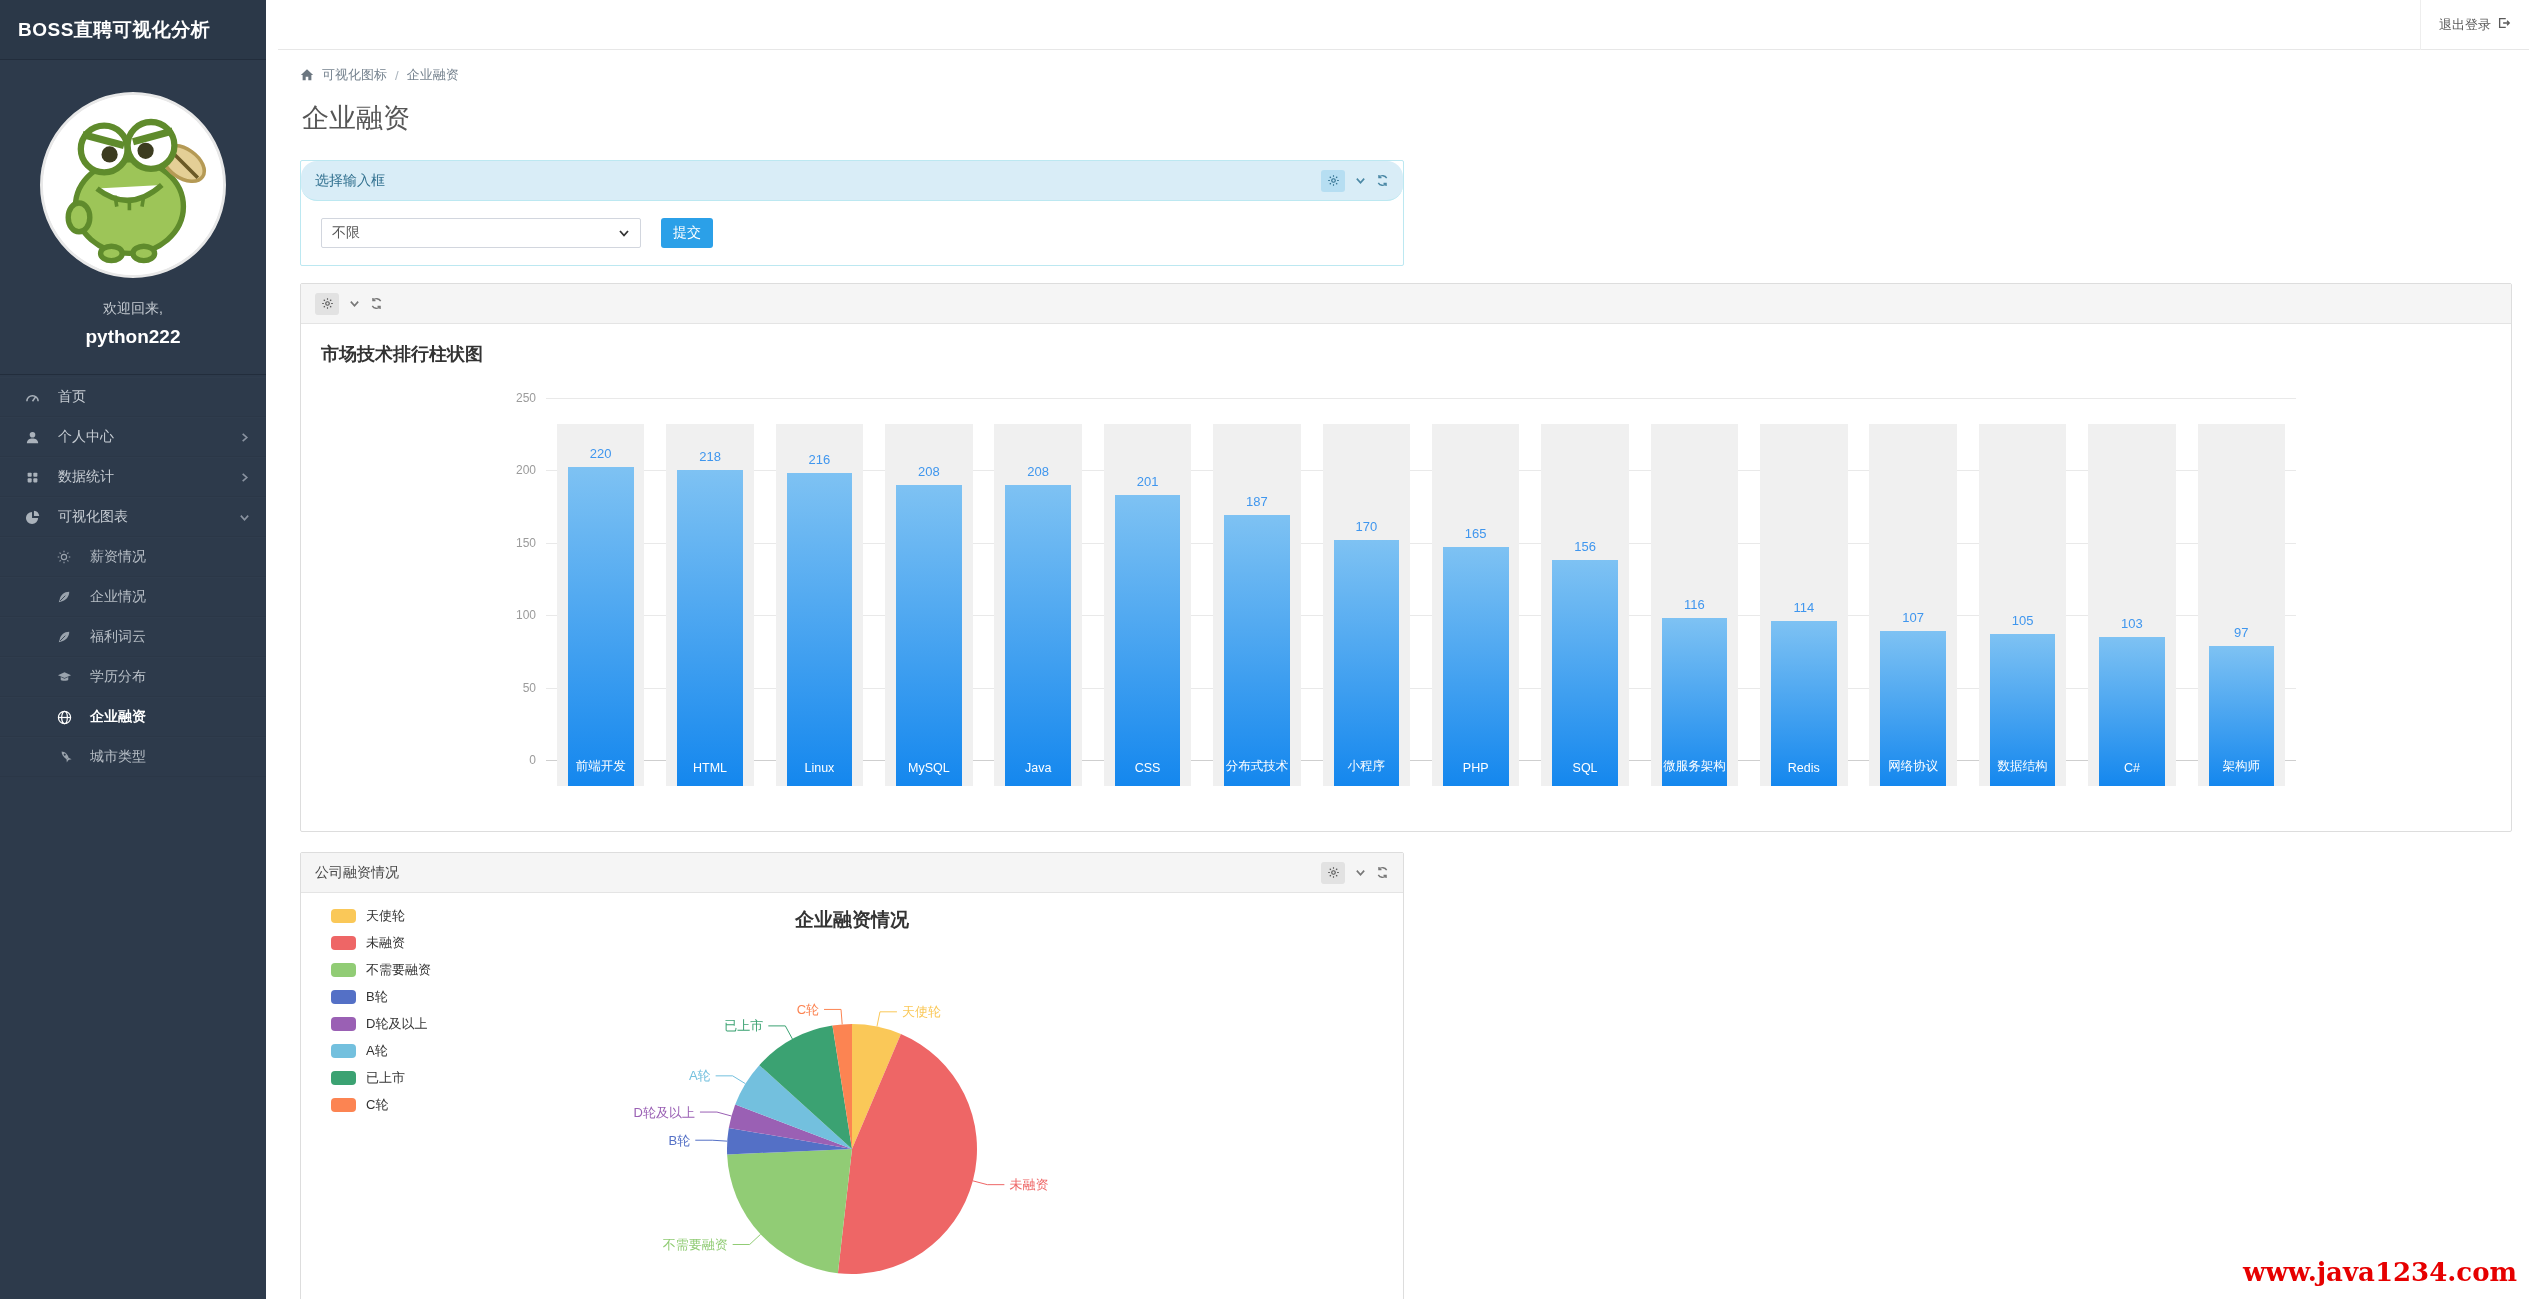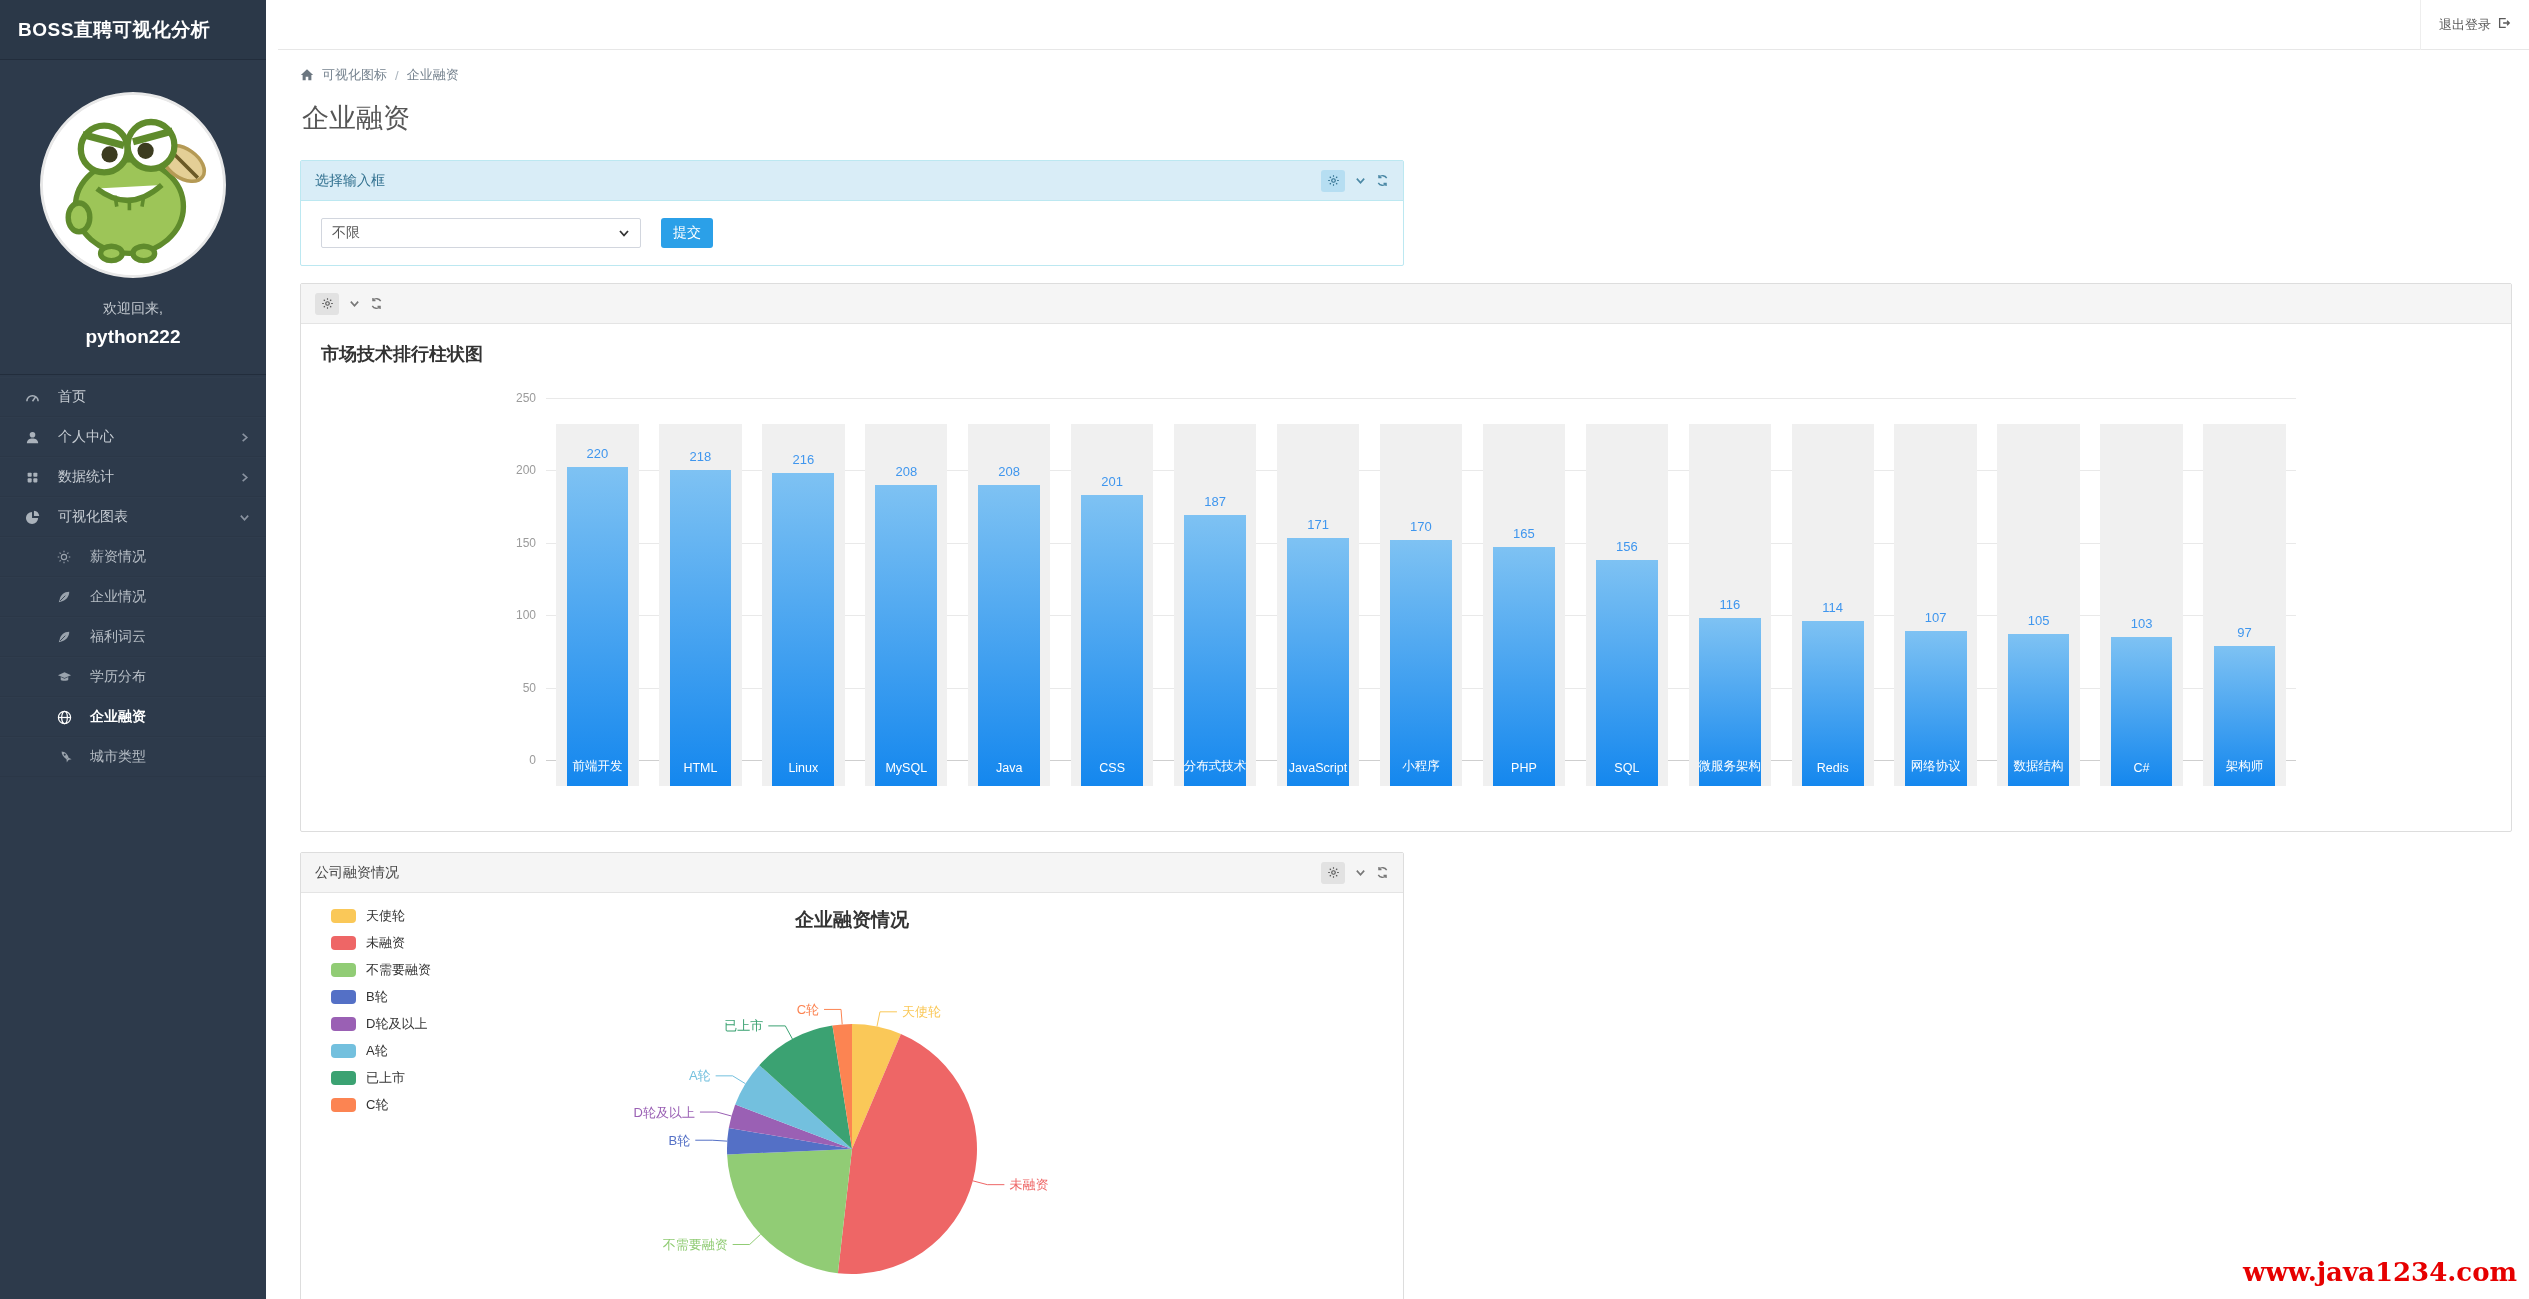--- a/index.html
+++ b/index.html
@@ -41,21 +41,21 @@
 
   
   .panel { border:1px solid #ddd; border-radius:2px; background:#fff; }
   .panel-header { height:40px; display:flex; align-items:center; padding:0 14px; font-size:14px; }
   .panel-header .ph-title { flex:1; }
   .ph-tools { display:flex; align-items:center; gap:10px; }
   .ph-chip { width:24px; height:22px; border-radius:3px; display:flex; align-items:center; justify-content:center; cursor:pointer; }
   .ph-ic { display:flex; align-items:center; cursor:pointer; }
 
   .panel.info { border-color:#bce8f1; width:1104px; }
-  .panel.info .panel-header { background:#d9edf7; color:#31708f; border-bottom:1px solid #bce8f1; }
+  .panel.info .panel-header { background:#d9edf7; color:#31708f; border-bottom:1px solid #bce8f1;border-radius:16px; }
   .panel.info .ph-chip { background:#b6def2; color:#31708f; }
   .panel.info .ph-ic { color:#4a88a5; }
 
   .panel.gray .panel-header { background:#f5f5f5; color:#474747; border-bottom:1px solid #e4e4e4; }
   .panel.gray .ph-chip { background:#e2e2e2; color:#555; }
   .panel.gray .ph-ic { color:#777; }
 
   .filter-body { height:64px; display:flex; align-items:center; padding:0 20px; gap:20px; }
   .select-box { width:320px; height:30px; border:1px solid #d2d6de; border-radius:2px; background:#fff;
                 display:flex; align-items:center; justify-content:space-between; padding:0 10px; font-size:14px; color:#555; cursor:pointer; }
@@ -382,26 +382,20 @@
                 <div class="band" style="background:#f0f0f0"></div>
                 <div class="bar" style="height:80.4%;background:linear-gradient(180deg,#7ec2f3,#1487ee)"></div>
                 <div class="bar-value" style="bottom:calc(80.4% + 6px);color:#3f96ee">201</div>
                 <div class="bar-cat" style="color:#ffffff">CSS</div>
               </div>
               <div class="slot">
                 <div class="band" style="background:#f0f0f0"></div>
                 <div class="bar" style="height:74.8%;background:linear-gradient(180deg,#7ec2f3,#1487ee)"></div>
                 <div class="bar-value" style="bottom:calc(74.8% + 6px);color:#3f96ee">187</div>
                 <div class="bar-cat" style="color:#ffffff">分布式技术</div>
-              </div>
-              <div class="slot">
-                <div class="band" style="background:#f0f0f0"></div>
-                <div class="bar" style="height:68.4%;background:linear-gradient(180deg,#7ec2f3,#1487ee)"></div>
-                <div class="bar-value" style="bottom:calc(68.4% + 6px);color:#3f96ee">171</div>
-                <div class="bar-cat" style="color:#ffffff">JavaScript</div>
               </div>
               <div class="slot">
                 <div class="band" style="background:#f0f0f0"></div>
                 <div class="bar" style="height:68%;background:linear-gradient(180deg,#7ec2f3,#1487ee)"></div>
                 <div class="bar-value" style="bottom:calc(68% + 6px);color:#3f96ee">170</div>
                 <div class="bar-cat" style="color:#ffffff">小程序</div>
               </div>
               <div class="slot">
                 <div class="band" style="background:#f0f0f0"></div>
                 <div class="bar" style="height:66%;background:linear-gradient(180deg,#7ec2f3,#1487ee)"></div>

